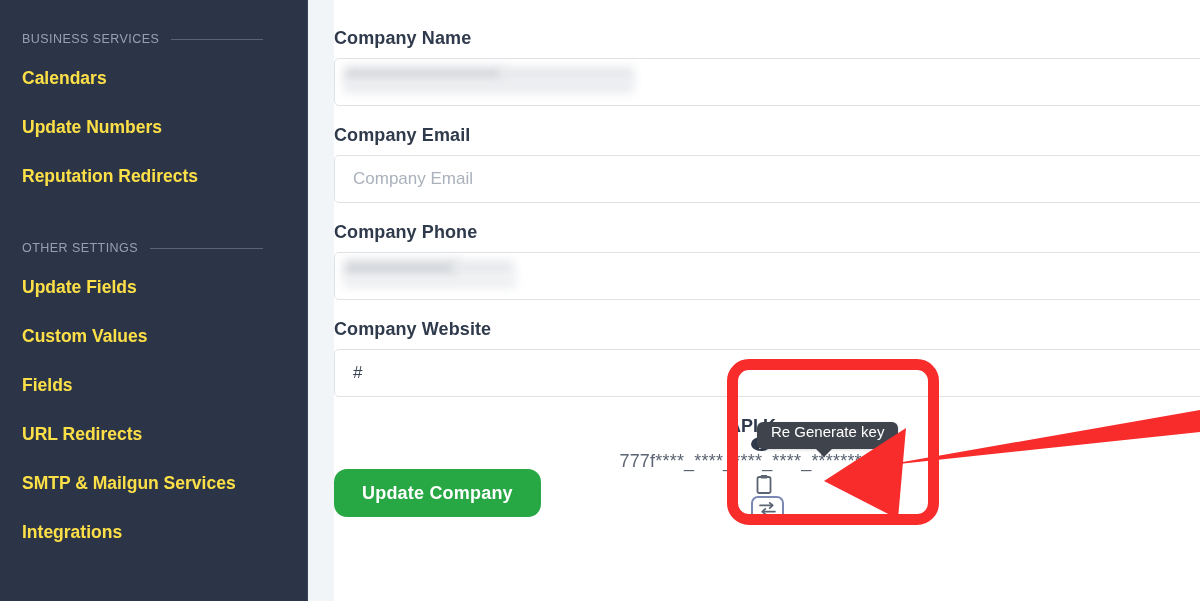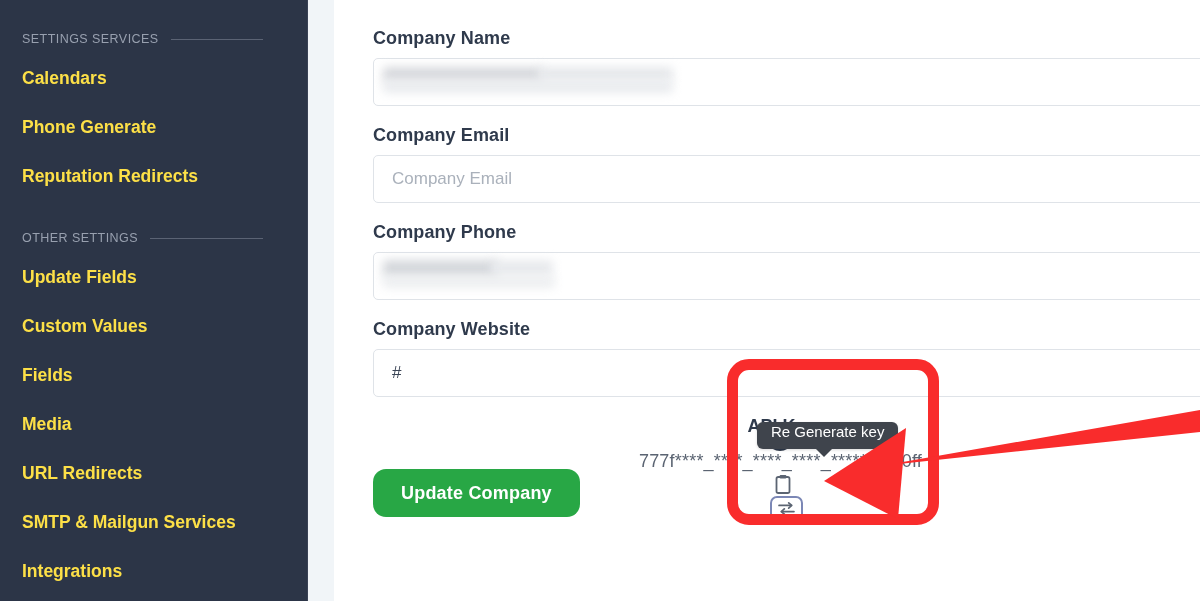--- a/index.html
+++ b/index.html
@@ -36,21 +36,21 @@
     position: relative;
     height: 100%;
   }
 
   .section-head {
     display: flex;
     align-items: center;
     gap: 12px;
     padding: 0 22px;
     height: 30px;
-    margin-top: 22px;
+    margin-top: 32px;
   }
   .section-head.first { margin-top: 24px; }
 
   .section-head .sh-label {
     font-size: 12.5px;
     letter-spacing: 0.45px;
     color: #98a0af;
     font-weight: 400;
     white-space: nowrap;
   }
@@ -84,21 +84,20 @@
     border-left: 1px solid #3a4255;
   }
 
   
   .content {
     flex: 1;
     height: 601px;
     background: #ffffff;
     position: relative;
     overflow: hidden;
-    padding-left: 39px;
     padding-top: 28px;
   }
 
   .field-group { margin-bottom: 19px; }
 
   .field-label {
     font-size: 18px;
     font-weight: bold;
     color: #2f3a4c;
     margin-bottom: 9px;
@@ -260,37 +259,36 @@
 </style>
 </head>
 <body>
 
 <div id="app">
 
   <nav class="sidebar">
     <div class="sidebar-inner">
 
       <div class="section-head first">
-        <span class="sh-label">SETTINGS SERVICES</span>
+        <span class="sh-label">BUSINESS SERVICES</span>
         <span class="sh-rule"></span>
       </div>
 
       <a class="nav-item">Calendars</a>
-      <a class="nav-item">Phone Generate</a>
+      <a class="nav-item">Update Numbers</a>
       <a class="nav-item">Reputation Redirects</a>
 
       <div class="section-head">
         <span class="sh-label">OTHER SETTINGS</span>
         <span class="sh-rule"></span>
       </div>
 
       <a class="nav-item">Update Fields</a>
       <a class="nav-item">Custom Values</a>
       <a class="nav-item">Fields</a>
-      <a class="nav-item">Media</a>
       <a class="nav-item">URL Redirects</a>
       <a class="nav-item">SMTP &amp; Mailgun Services</a>
       <a class="nav-item">Integrations</a>
     </div>
   </nav>
 
   <div class="gutter"></div>
 
   <main class="content">
 

